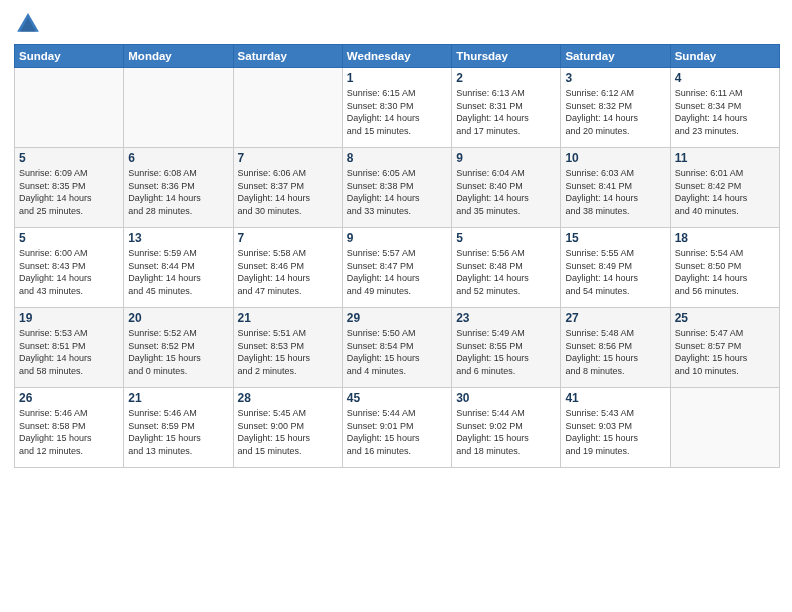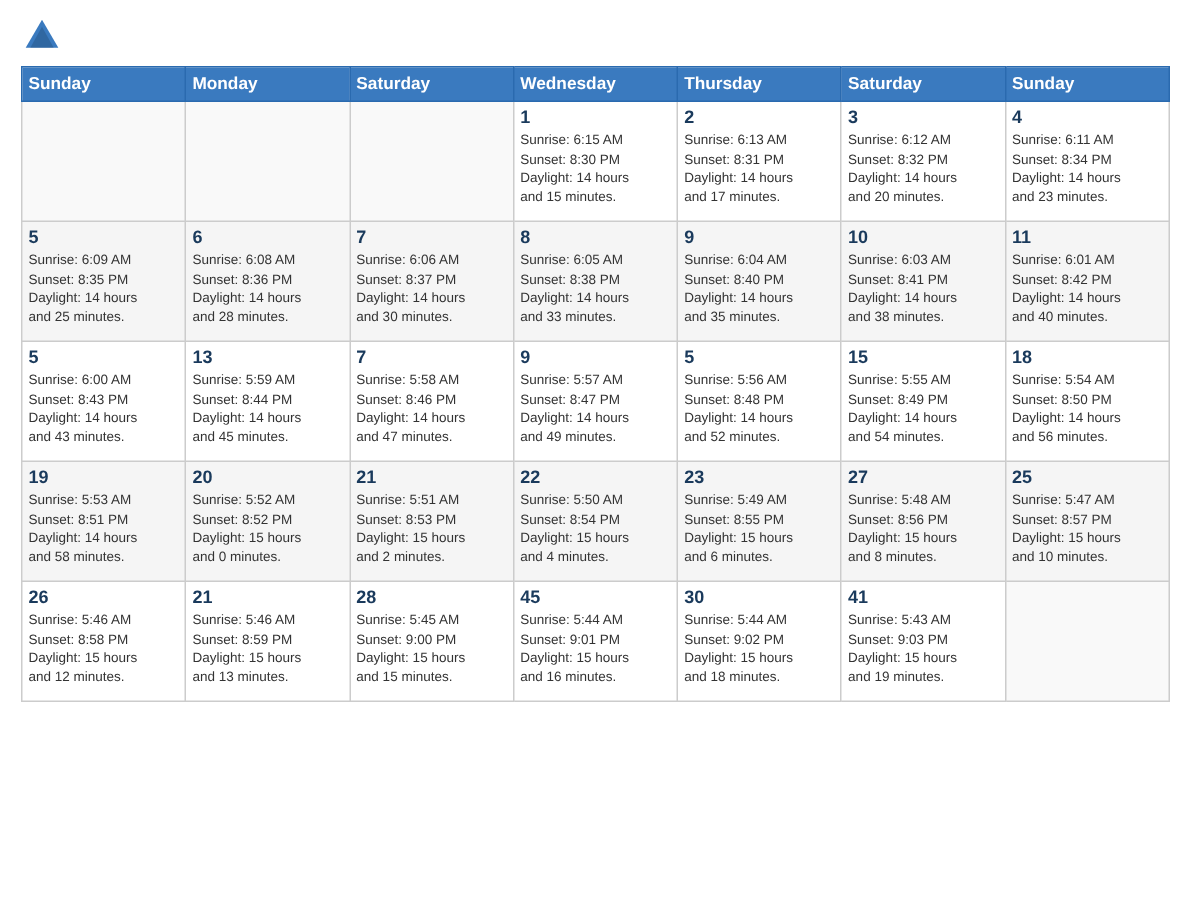--- a/index.html
+++ b/index.html
@@ -213,21 +213,21 @@
           </td>
           <td>
             <span class="day-number">20</span>
             <div class="day-info">Sunrise: 5:52 AM<br>Sunset: 8:52 PM<br>Daylight: 15 hours<br>and 0 minutes.</div>
           </td>
           <td>
             <span class="day-number">21</span>
             <div class="day-info">Sunrise: 5:51 AM<br>Sunset: 8:53 PM<br>Daylight: 15 hours<br>and 2 minutes.</div>
           </td>
           <td>
-            <span class="day-number">22</span>
+            <span class="day-number">29</span>
             <div class="day-info">Sunrise: 5:50 AM<br>Sunset: 8:54 PM<br>Daylight: 15 hours<br>and 4 minutes.</div>
           </td>
           <td>
             <span class="day-number">23</span>
             <div class="day-info">Sunrise: 5:49 AM<br>Sunset: 8:55 PM<br>Daylight: 15 hours<br>and 6 minutes.</div>
           </td>
           <td>
             <span class="day-number">27</span>
             <div class="day-info">Sunrise: 5:48 AM<br>Sunset: 8:56 PM<br>Daylight: 15 hours<br>and 8 minutes.</div>
           </td>

